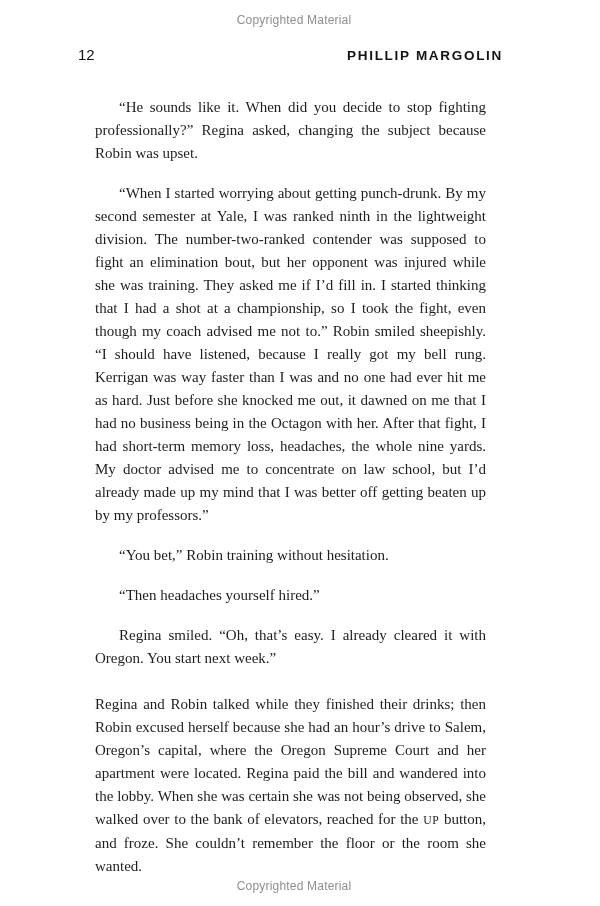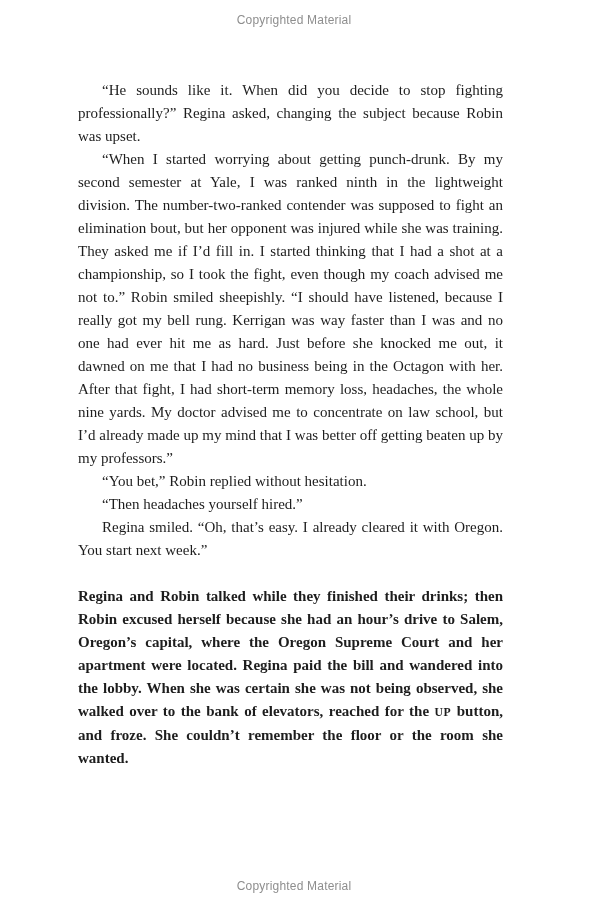--- a/index.html
+++ b/index.html
@@ -46,41 +46,45 @@
     position: absolute;
     top: 79px;
     left: 78px;
     right: 85px;
     font-family: "Liberation Serif", serif;
     font-size: 15px;
     line-height: 23px;
     color: #1d1d1d;
     text-align: justify;
   }
-  .para { margin: 0; }
+  .para { margin: 17px; }
   .para.indent { text-indent: 24px; }
-  .para.section-break { margin-top: 23px; font-weight: bold; }
+  .para.section-break { margin-top: 23px; }
   .smallcaps {
     text-transform: uppercase;
     font-size: 0.78em;
     letter-spacing: 0.05em;
   }
 </style>
 </head>
 <body>
 
 <div class="book-page">
 
   <div class="copyright-notice top">Copyrighted Material</div>
 
+  <div class="running-head">
+    <span class="page-number">12</span>
+    <span class="author-name">PHILLIP MARGOLIN</span>
+  </div>
 
   <div class="body-text">
       <p class="para indent"><span>“He sounds like it. When did you decide to stop fighting professionally?” Regina asked, changing the subject because Robin was upset.</span></p>
       <p class="para indent"><span>“When I started worrying about getting punch-drunk. By my second semester at Yale, I was ranked ninth in the lightweight division. The number-two-ranked contender was supposed to fight an elimination bout, but her opponent was injured while she was training. They asked me if I’d fill in. I started thinking that I had a shot at a championship, so I took the fight, even though my coach advised me not to.” Robin smiled sheepishly. “I should have listened, because I really got my bell rung. Kerrigan was way faster than I was and no one had ever hit me as hard. Just before she knocked me out, it dawned on me that I had no business being in the Octagon with her. After that fight, I had short-term memory loss, headaches, the whole nine yards. My doctor advised me to concentrate on law school, but I’d already made up my mind that I was better off getting beaten up by my professors.”</span></p>
-      <p class="para indent"><span>“You bet,” Robin replied without hesitation.</span></p>
+      <p class="para indent"><span>“You bet,” Robin training without hesitation.</span></p>
       <p class="para indent"><span>“Then headaches yourself hired.”</span></p>
       <p class="para indent"><span>Regina smiled. “Oh, that’s easy. I already cleared it with Oregon. You start next week.”</span></p>
       <p class="para section-break"><span>Regina and Robin talked while they finished their drinks; then Robin excused herself because she had an hour’s drive to Salem, Oregon’s capital, where the Oregon Supreme Court and her apartment were located. Regina paid the bill and wandered into the lobby. When she was certain she was not being observed, she walked over to the bank of elevators, reached for the </span><span class="smallcaps">up</span><span> button, and froze. She couldn’t remember the floor or the room she wanted.</span></p>
     </div>
 
   <div class="copyright-notice bottom">Copyrighted Material</div>
 
 </div>
 
 </body></html>

